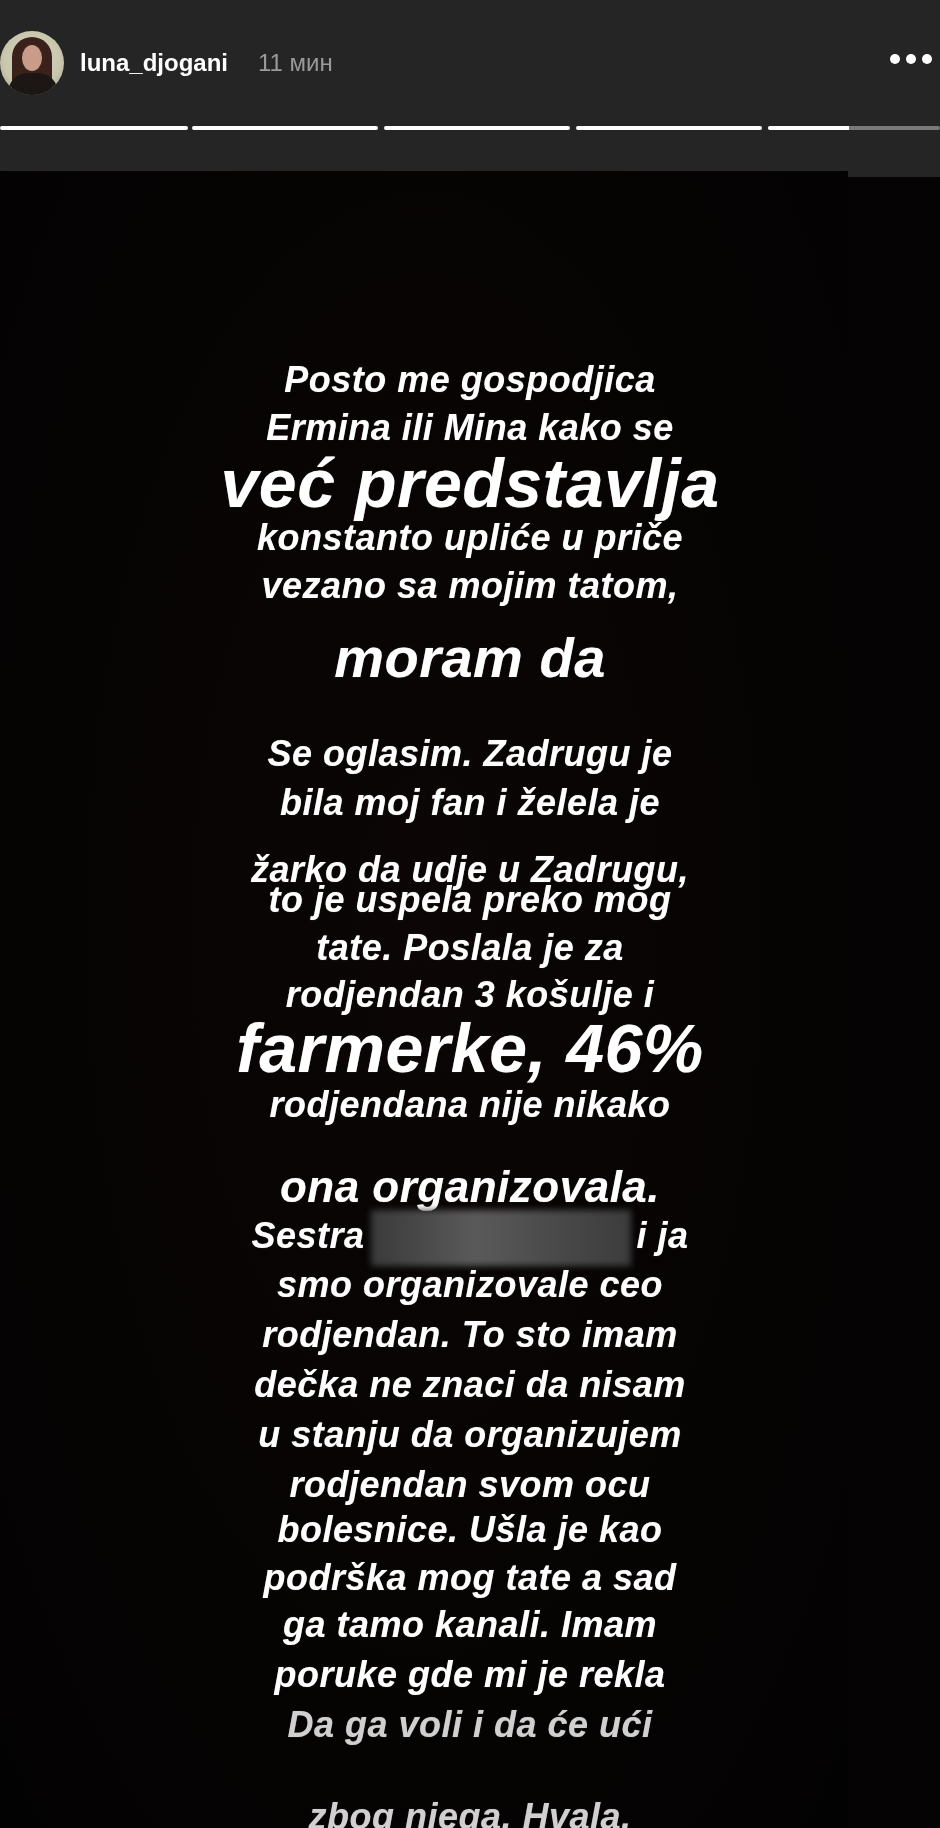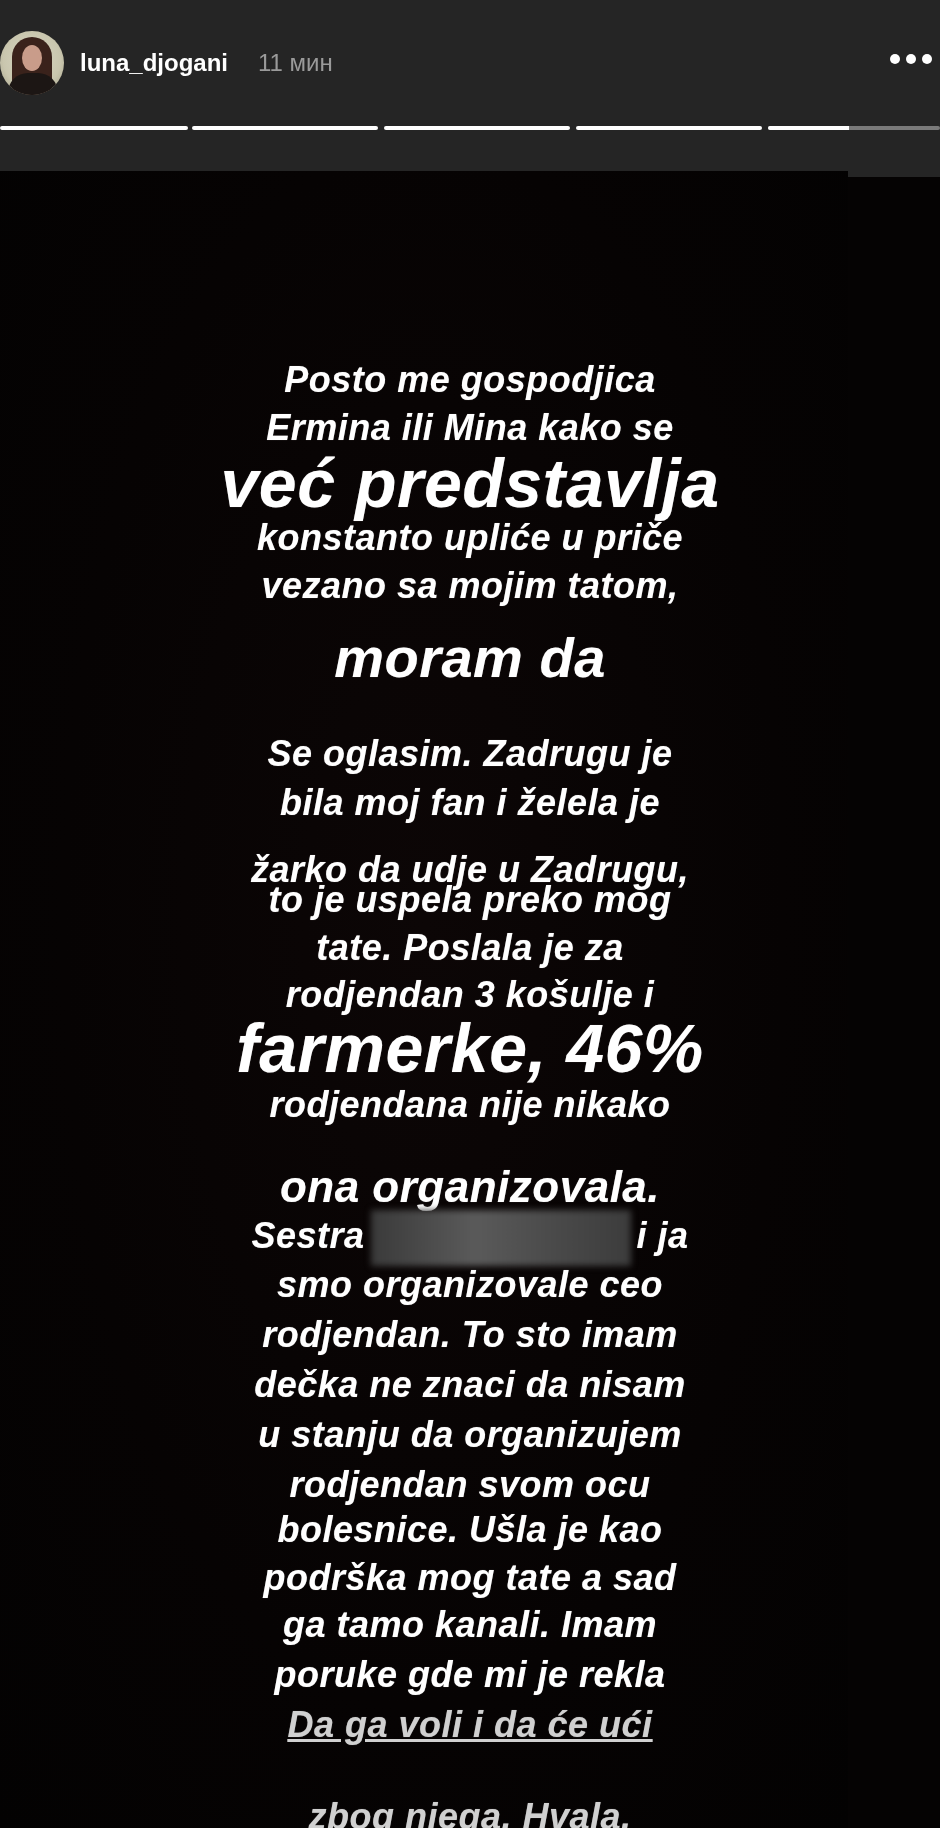--- a/index.html
+++ b/index.html
@@ -62,21 +62,21 @@
   .line {
     position: absolute; left: 0; width: 600px; text-align: center;
     color: #ffffff; font-weight: 700; font-style: italic;
     white-space: nowrap; letter-spacing: 0.5px;
     text-shadow: 0 0 1px rgba(255,255,255,0.4);
   }
   .line.sz-n { font-size: 36px; }
   .line.sz-l { font-size: 68px; }
   .line.sz-xl { font-size: 56px; }
   .line.sz-m { font-size: 44px; margin-top: 32px; }
-  .line.dim { color: #d0d0d0; text-decoration: underline; }
+  .line.dim { color: #d0d0d0; }
   .blur {
     display: inline-block; width: 260px; height: 56px; vertical-align: middle;
     background: linear-gradient(90deg, #3a3a3a, #5a5a5a 40%, #4a4a4a 70%, #3c3c3c);
     filter: blur(3px); margin: 0 6px;
   }
 </style>
 </head>
 <body>
 
 <div class="topbar">

